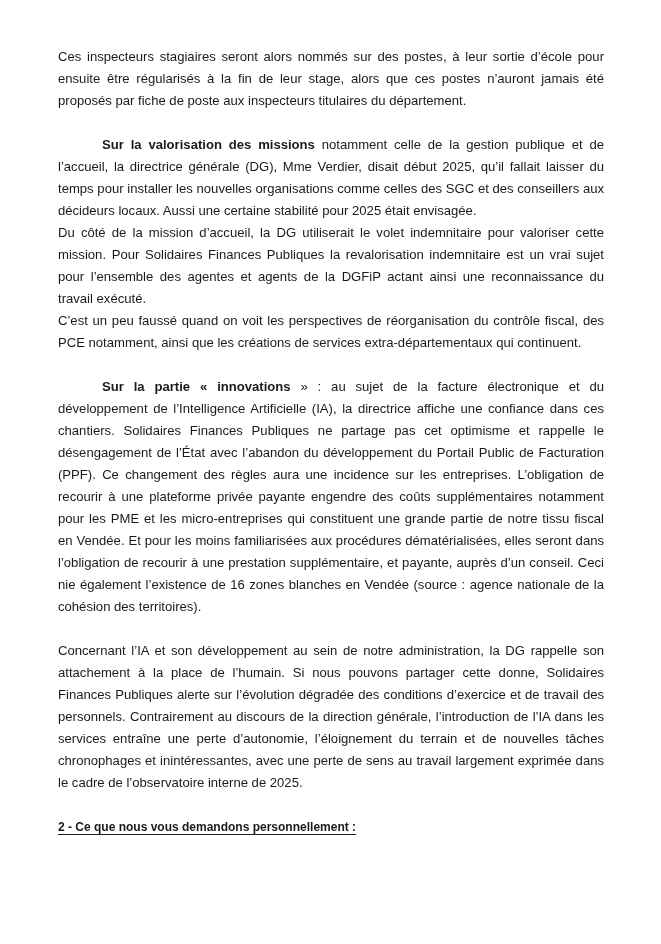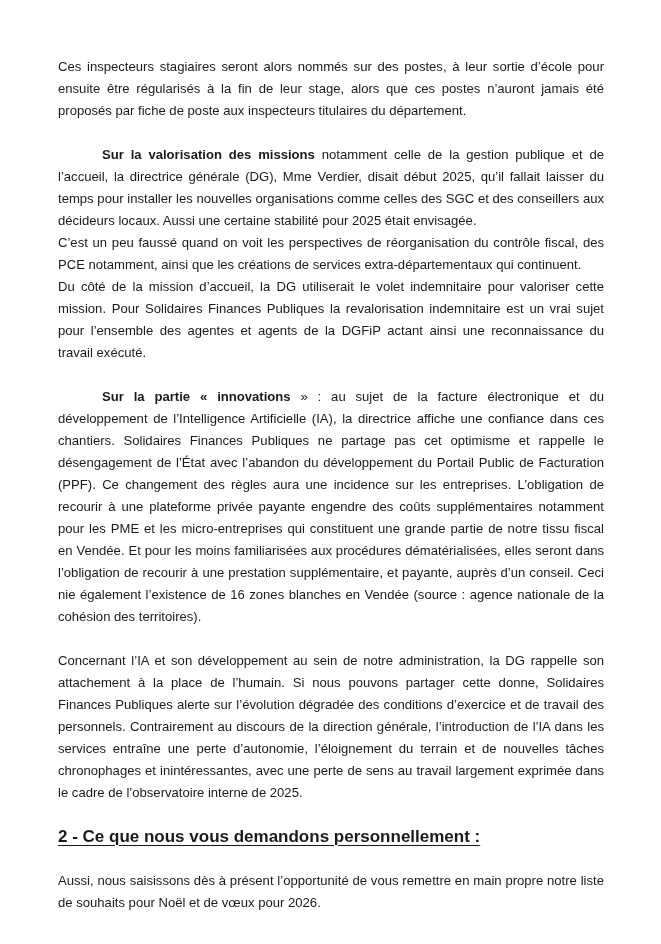--- a/index.html
+++ b/index.html
@@ -12,21 +12,21 @@
     position: relative;
     width: 661px;
     height: 944px;
     background: #ffffff;
     overflow: hidden;
     box-sizing: border-box;
   }
   .doc-body {
     position: absolute;
     left: 58px;
-    top: 56px;
+    top: 46px;
     width: 546px;
     font-family: "Liberation Sans", "DejaVu Sans", sans-serif;
     font-size: 13.1px;
     line-height: 22px;
     color: #1a1a1a;
     text-align: justify;
     text-justify: inter-word;
     -webkit-font-smoothing: antialiased;
   }
   .para {
@@ -41,21 +41,21 @@
   .spacer {
     height: 22px;
   }
   .lead {
     font-weight: bold;
     margin-left: 44px;
   }
   .heading {
     margin: 0;
     font-weight: bold;
-    font-size: 17px;
+    font-size: 12px;
     line-height: 22px;
     text-align: left;
   }
   .heading .rule {
     text-decoration: underline;
     text-decoration-thickness: 1.4px;
     text-underline-offset: 2.5px;
   }
 </style>
 </head>
@@ -63,34 +63,33 @@
 
 <div class="page">
   <div class="doc-body">
 
     <p class="para">Ces inspecteurs stagiaires seront alors nommés sur des postes, à leur sortie d’école pour ensuite être régularisés à la fin de leur stage, alors que ces postes n’auront jamais été proposés par fiche de poste aux inspecteurs titulaires du département.</p>
 
     <div class="spacer"></div>
 
     <p class="para"><span class="lead">Sur la valorisation des missions</span><span> notamment celle de la gestion publique et de l’accueil, la directrice générale (DG), Mme Verdier, disait début 2025, qu’il fallait laisser du temps pour installer les nouvelles organisations comme celles des SGC et des conseillers aux décideurs locaux. Aussi une certaine stabilité pour 2025 était envisagée.</span></p>
 
+    <p class="para">Du côté de la mission d’accueil, la DG utiliserait le volet indemnitaire pour valoriser cette mission. Pour Solidaires Finances Publiques la revalorisation indemnitaire est un vrai sujet pour l’ensemble des agentes et agents de la DGFiP actant ainsi une reconnaissance du travail exécuté.</p>
+
     <p class="para">C’est un peu faussé quand on voit les perspectives de réorganisation du contrôle fiscal, des PCE notamment, ainsi que les créations de services extra-départementaux qui continuent.</p>
-
-    <p class="para">Du côté de la mission d’accueil, la DG utiliserait le volet indemnitaire pour valoriser cette mission. Pour Solidaires Finances Publiques la revalorisation indemnitaire est un vrai sujet pour l’ensemble des agentes et agents de la DGFiP actant ainsi une reconnaissance du travail exécuté.</p>
 
     <div class="spacer"></div>
 
     <p class="para"><span class="lead">Sur la partie « innovations</span><span> » : au sujet de la facture électronique et du développement de l’Intelligence Artificielle (IA), la directrice affiche une confiance dans ces chantiers. Solidaires Finances Publiques ne partage pas cet optimisme et rappelle le désengagement de l’État avec l’abandon du développement du Portail Public de Facturation (PPF). Ce changement des règles aura une incidence sur les entreprises. L’obligation de recourir à une plateforme privée payante engendre des coûts supplémentaires notamment pour les PME et les micro-entreprises qui constituent une grande partie de notre tissu fiscal en Vendée. Et pour les moins familiarisées aux procédures dématérialisées, elles seront dans l’obligation de recourir à une prestation supplémentaire, et payante, auprès d’un conseil. Ceci nie également l’existence de 16 zones blanches en Vendée (source : agence nationale de la cohésion des territoires).</span></p>
 
     <div class="spacer"></div>
 
     <p class="para">Concernant l’IA et son développement au sein de notre administration, la DG rappelle son attachement à la place de l’humain. Si nous pouvons partager cette donne, Solidaires Finances Publiques alerte sur l’évolution dégradée des conditions d’exercice et de travail des personnels. Contrairement au discours de la direction générale, l’introduction de l’IA dans les services entraîne une perte d’autonomie, l’éloignement du terrain et de nouvelles tâches chronophages et inintéressantes, avec une perte de sens au travail largement exprimée dans le cadre de l’observatoire interne de 2025.</p>
 
     <div class="spacer"></div>
 
     <p class="heading"><span class="rule">2 - Ce que nous vous demandons personnellement : </span></p>
 
     <div class="spacer"></div>
 
-    <p class="para">Aussi, nous saisissons dès à présent l’opportunité de vous remettre en main propre notre liste de souhaits pour Noël et de vœux pour 2026.</p>
 
   </div>
 </div>
 
 </body></html>

